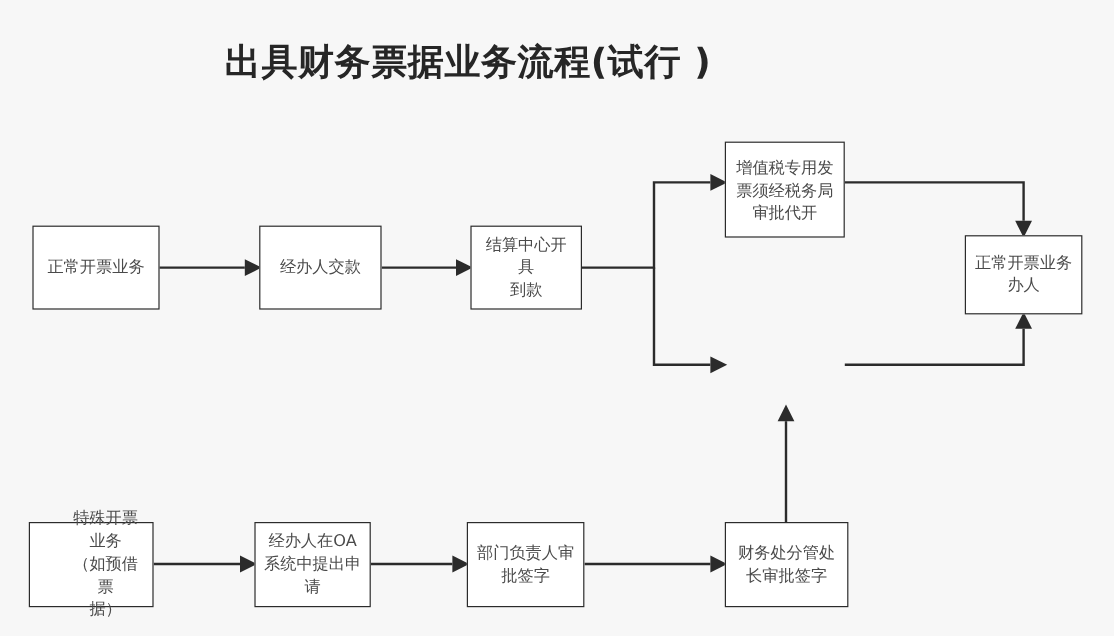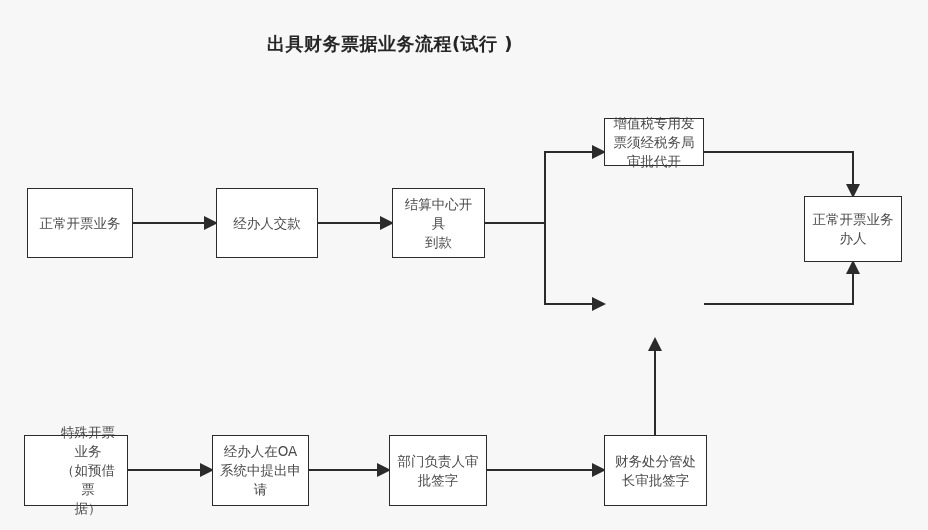--- a/index.html
+++ b/index.html
@@ -20,21 +20,21 @@
     left: 0; top: 0;
     width: 928px;
     height: 530px;
   }
   #page-title {
     position: absolute;
     left: 0;
     top: 32px;
     width: 780px;
     text-align: center;
-    font-size: 18px;
+    font-size: 30px;
     font-weight: bold;
     color: #262626;
     letter-spacing: 0.5px;
     white-space: pre;
   }
   .node {
     position: absolute;
     box-sizing: border-box;
     background: #ffffff;
     border: 1.6px solid #2b2b2b;
@@ -126,21 +126,21 @@
     </g>
   </svg>
 
   <div class="node" style="left:27px; top:188px; width:106px; height:70px;text-align:center;">正常开票业务</div>
 
   <div class="node" style="left:216px; top:188px; width:102px; height:70px;">经办人交款</div>
 
   <div class="node" style="left:392px; top:188px; width:93px; height:70px;">结算中心开具
 到款</div>
 
-  <div class="node" style="left:604px; top:118px; width:100px; height:48px;font-family:Liberation Serif, serif;">增值税专用发
+  <div class="node" style="left:604px; top:118px; width:100px; height:80px;font-family:Liberation Serif, serif;">增值税专用发
 票须经税务局
 审批代开</div>
 
 
   <div class="node" style="left:804px; top:196px; width:98px; height:66px;">正常开票业务
 办人</div>
 
   <div class="node" style="left:24px; top:435px; width:104px; height:71px;padding-left:30px;">特殊开票业务
 （如预借票
 据）</div>

